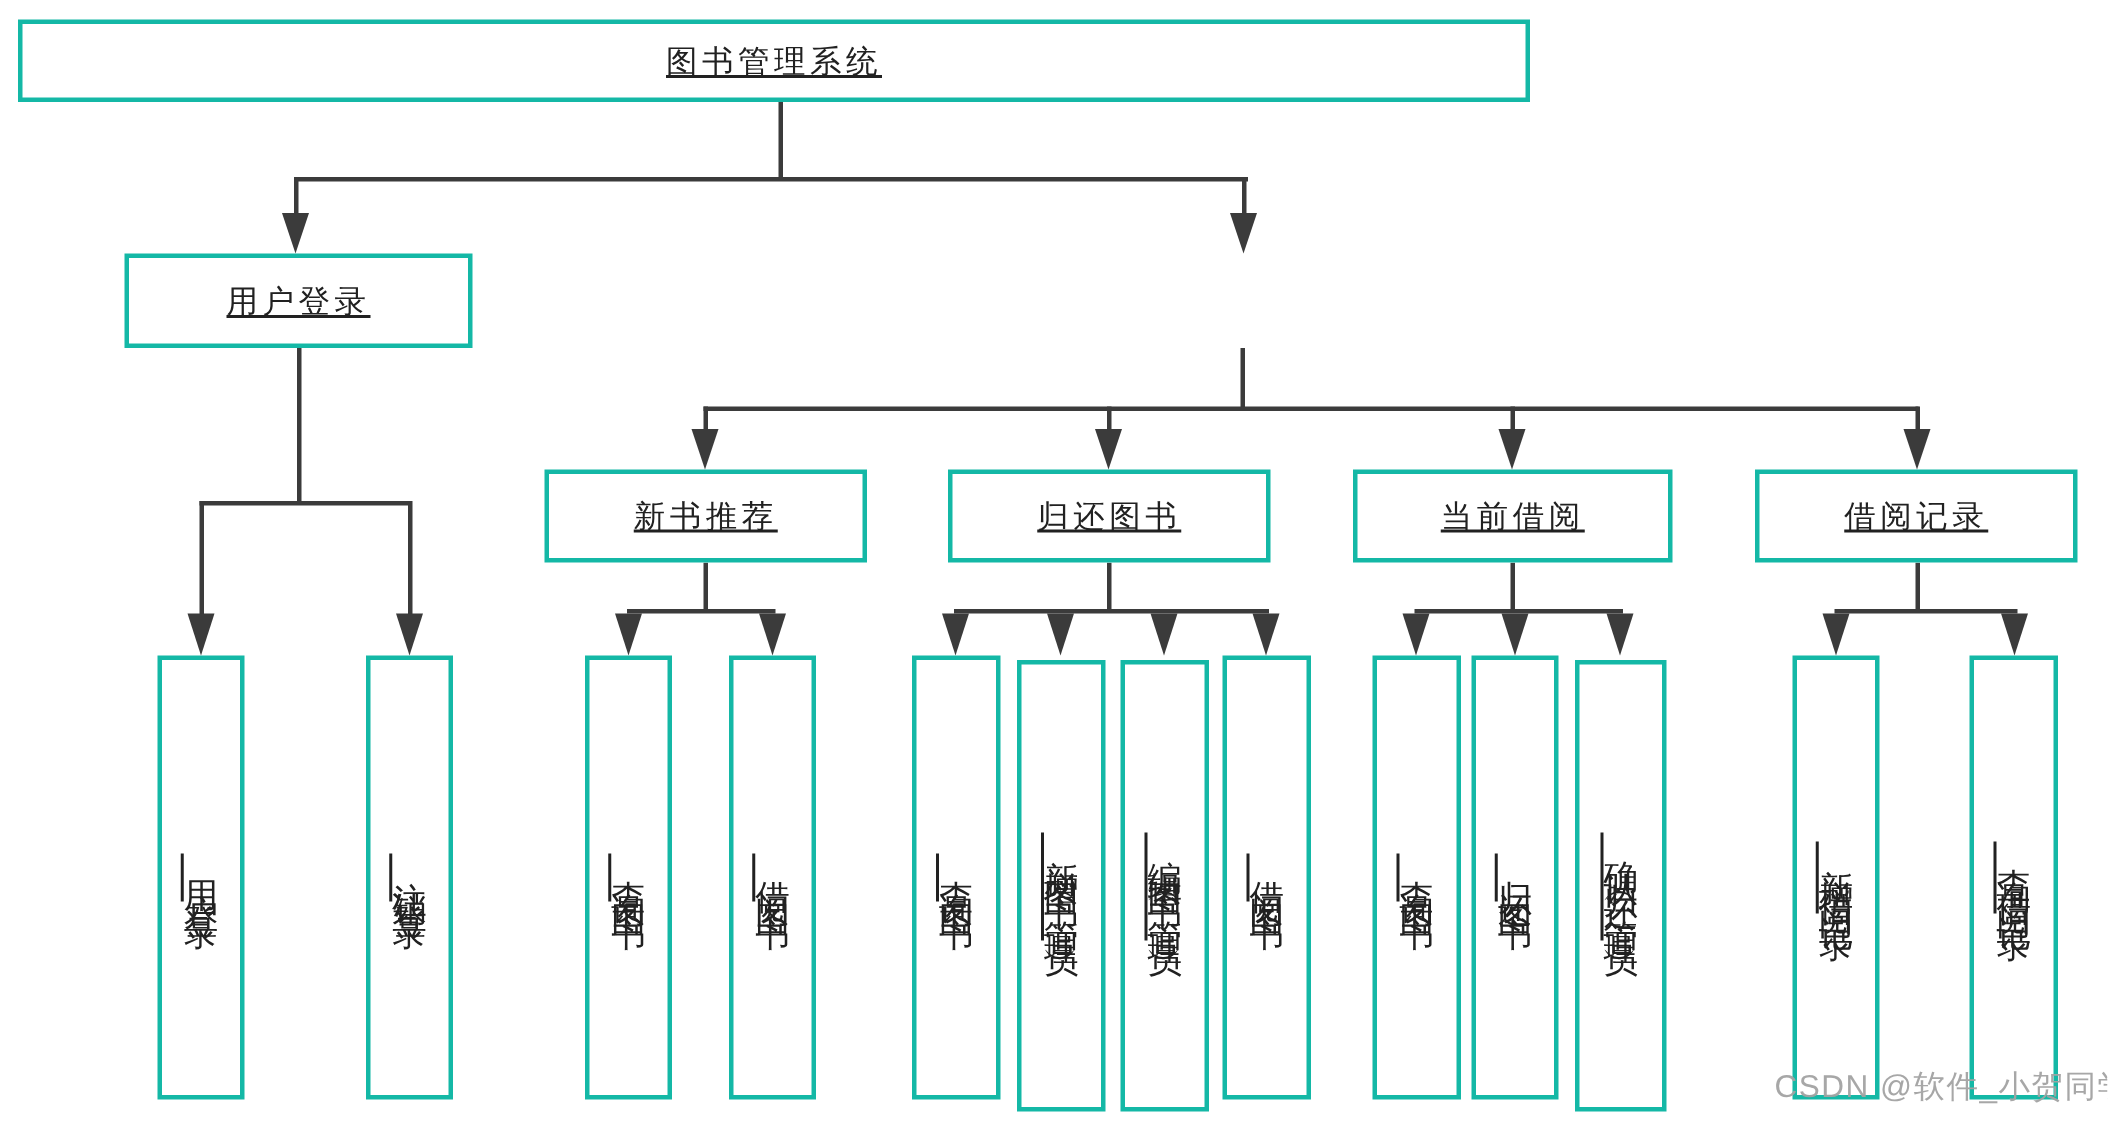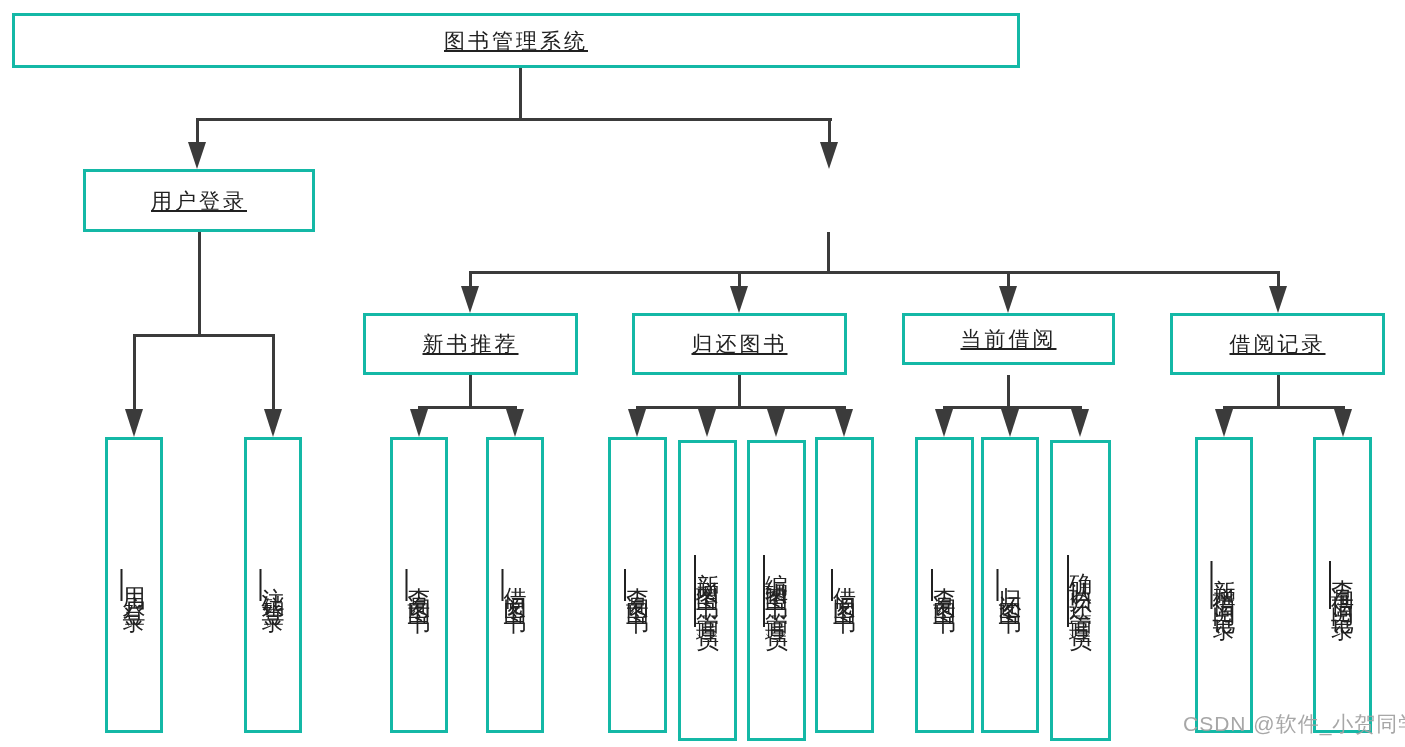--- a/index.html
+++ b/index.html
@@ -66,21 +66,21 @@
 
   <div class="vline" style="left:1277px;top:375px;height:33px"></div>
   <div class="hline" style="left:1223px;top:406px;width:122px"></div>
 
   <div class="box hbox" style="left:12px;top:13px;width:1008px;height:55px">图书管理系统</div>
 
   <div class="box hbox" style="left:83px;top:169px;width:232px;height:63px">用户登录</div>
 
   <div class="box hbox" style="left:363px;top:313px;width:215px;height:62px">新书推荐</div>
   <div class="box hbox" style="left:632px;top:313px;width:215px;height:62px">归还图书</div>
-  <div class="box hbox" style="left:902px;top:313px;width:213px;height:52px">当前借阅</div>
+  <div class="box hbox" style="left:902px;top:313px;width:213px;height:62px">当前借阅</div>
   <div class="box hbox" style="left:1170px;top:313px;width:215px;height:62px">借阅记录</div>
 
   <div class="box vbox" style="left:105px;top:437px;width:58px;height:296px">用户登录</div>
   <div class="box vbox" style="left:244px;top:437px;width:58px;height:296px">注销登录</div>
 
   <div class="box vbox" style="left:390px;top:437px;width:58px;height:296px">查询图书</div>
   <div class="box vbox" style="left:486px;top:437px;width:58px;height:296px">借阅图书</div>
 
   <div class="box vbox" style="left:608px;top:437px;width:59px;height:296px">查询图书</div>
   <div class="box vbox" style="left:678px;top:440px;width:59px;height:301px">新增图书（管理员）</div>

